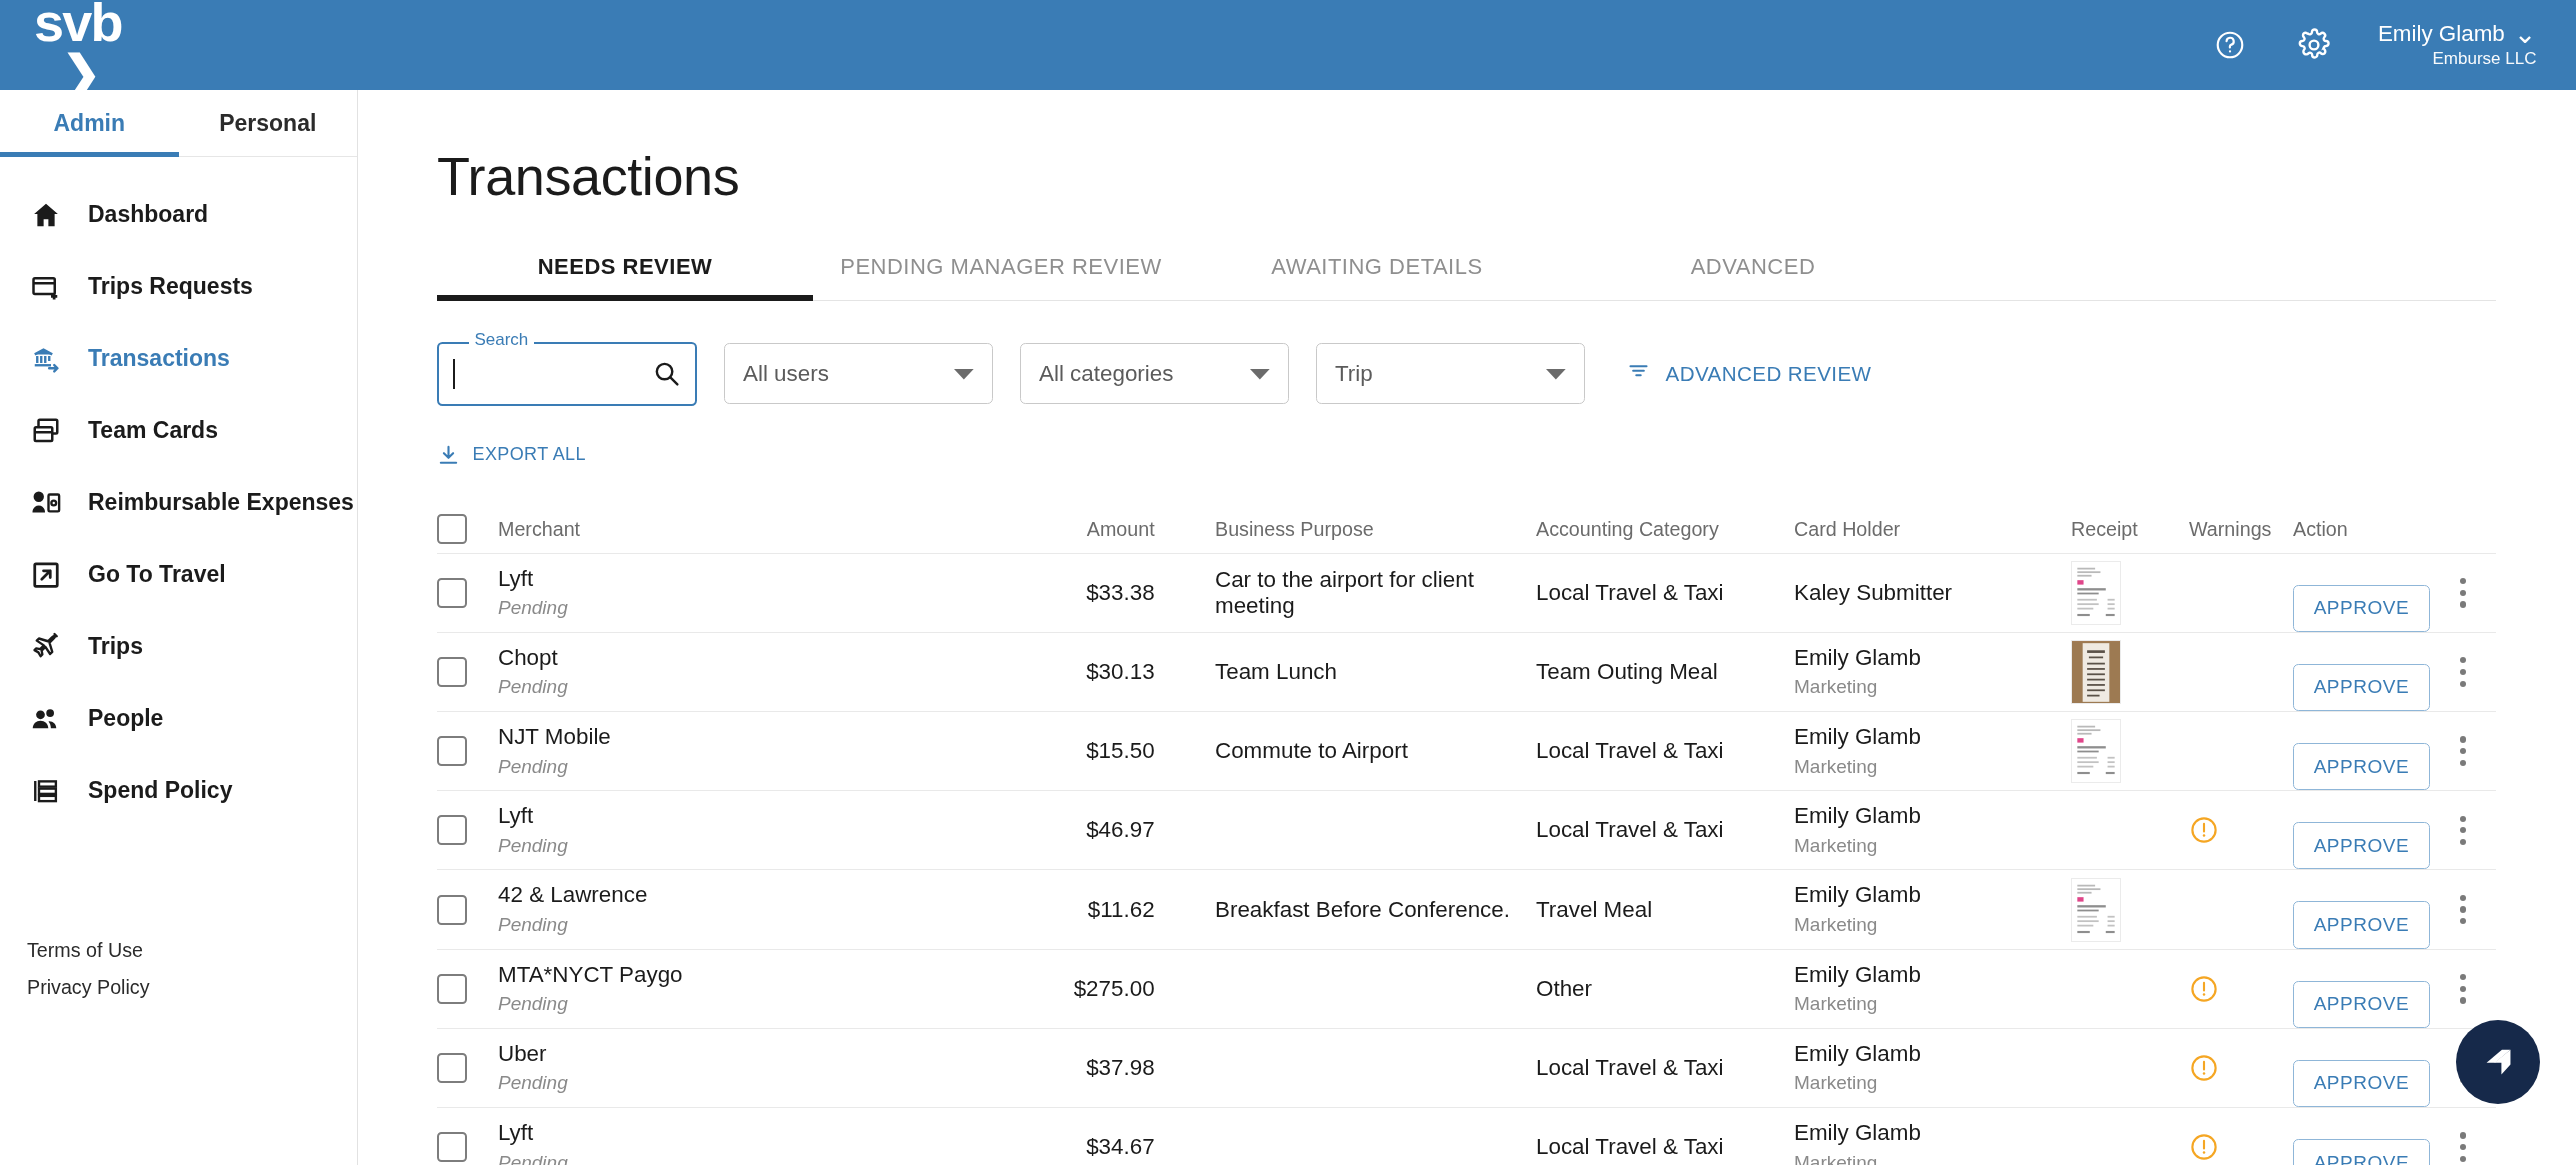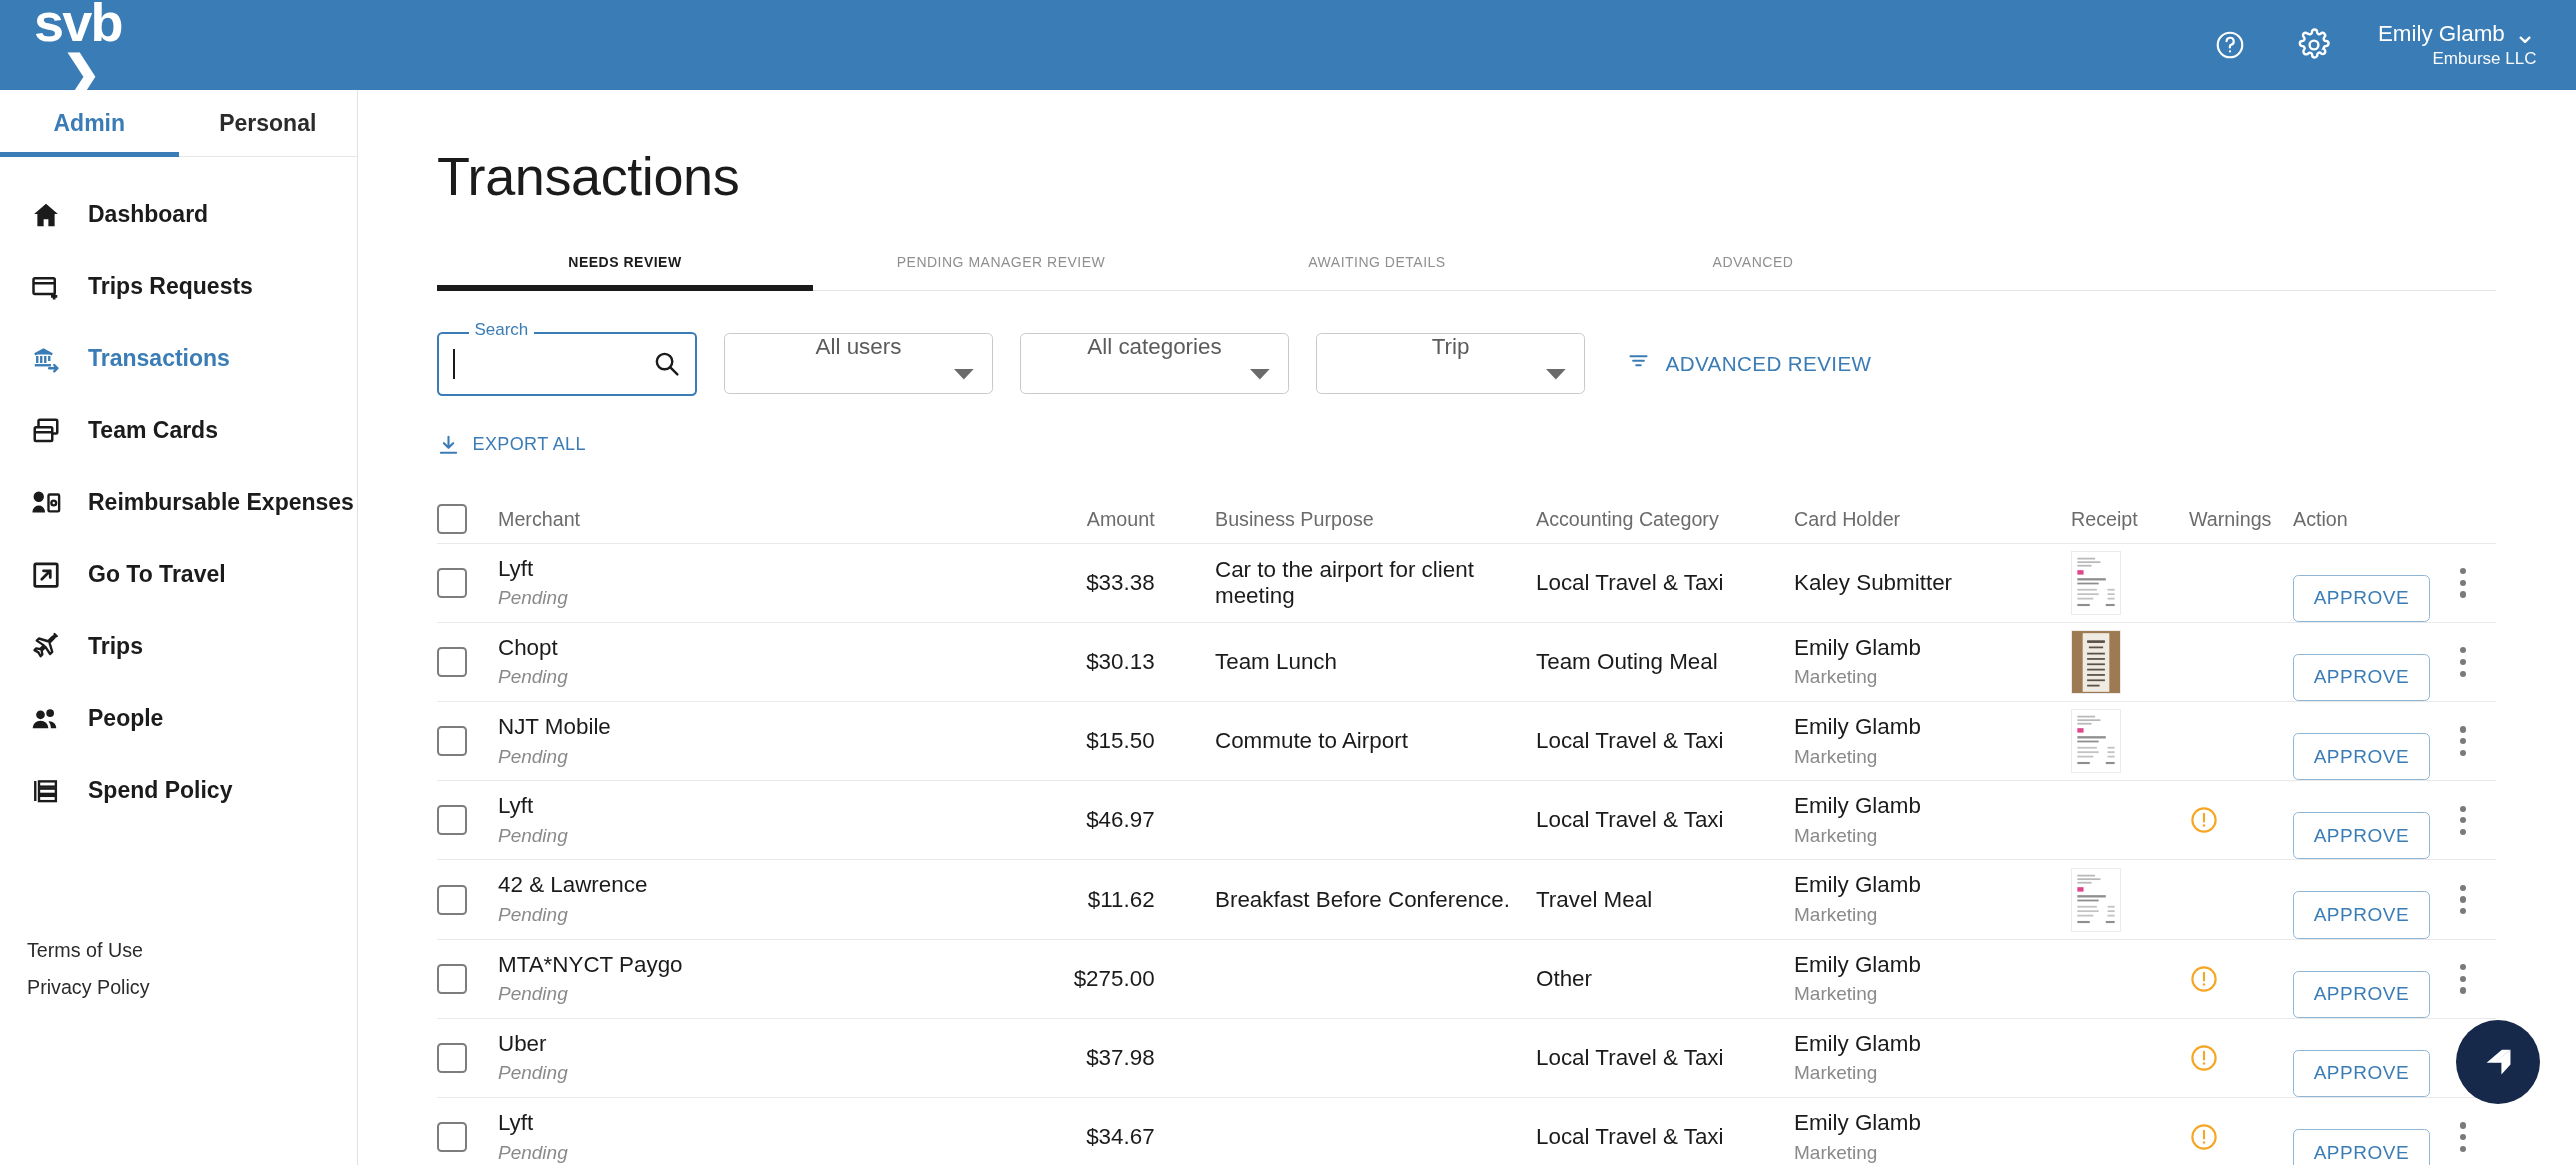--- a/index.html
+++ b/index.html
@@ -81,21 +81,21 @@
     font-size: 54px; font-weight: 400; color: #1b1b1b;
     margin: 55px 0 0 79px; letter-spacing: -0.4px;
   }
   .tabs {
     margin: 47px 0 0 79px;
     display: flex; align-items: flex-end;
     border-bottom: 0.9px solid #e4e4e4;
     width: 2059px;
   }
   .tab {
-    font-size: 14px; letter-spacing: 0.5px; color: #8f8f8f;
+    font-size: 22px; letter-spacing: 0.5px; color: #8f8f8f;
     padding: 0 0 19.7px 0; cursor: pointer; text-align: center;
     position: relative;
   }
   .tab.active { color: #1b1b1b; font-weight: 700; }
   .tab.active::after {
     content: ""; position: absolute; left: 0; right: 0; bottom: -0.9px;
     height: 5.4px; background: #1b1b1b;
   }
   #tab-0 { width: 376px; }
   #tab-1 { width: 376px; }
@@ -121,21 +121,21 @@
   }
   .caret {
     width: 1.8px; height: 30px; background: #1b1b1b;
   }
   .search-ico { margin-left: auto; display:flex; }
   .selectbox {
     width: 269px; height: 61px;
     border: 0.9px solid #c9c9c9; border-radius: 5.4px;
     display: flex; align-items: center;
     padding: 0 18px; cursor: pointer;
-    font-size: 22.4px; color: #5b5b5b; flex-direction: column;
+    font-size: 22.4px; color: #5b5b5b;
   }
   .selectbox .arrow { margin-left: auto; }
   .advfilters {
     display: flex; align-items: center; gap: 14.3px;
     color: #3a7cb5; font-size: 20.6px; letter-spacing: 0.4px;
     cursor: pointer; margin-left: 14.3px;
   }
   .exportall {
     margin: 38px 0 0 79px;
     display: flex; align-items: flex-start; gap: 12.5px;

